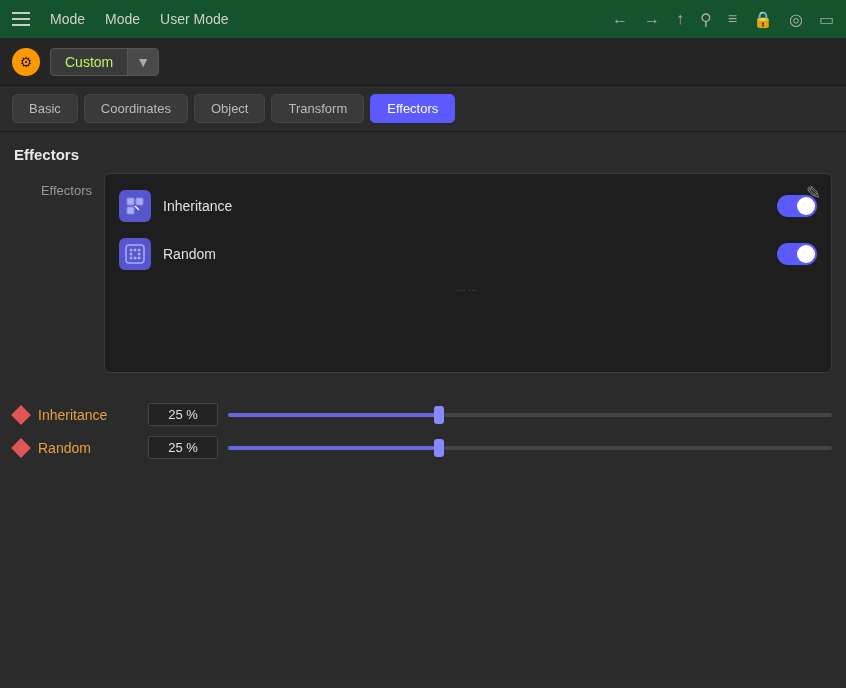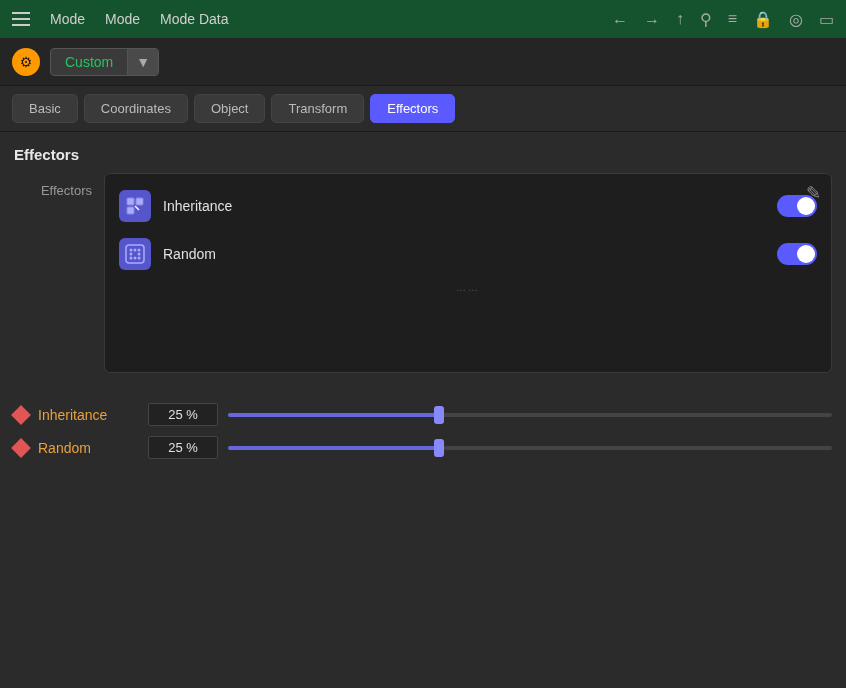--- a/index.html
+++ b/index.html
@@ -74,21 +74,21 @@
     .custom-dropdown {
       display: flex;
       align-items: center;
       background: #3a3a3a;
       border: 1px solid #555;
       border-radius: 4px;
       overflow: hidden;
     }
     .custom-dropdown .dropdown-label {
       padding: 5px 14px;
-      color: #22c55e;
+      color: #bef264;
       font-size: 14px;
     }
     .custom-dropdown .dropdown-arrow {
       background: #4a4a4a;
       padding: 5px 8px;
       border-left: 1px solid #555;
       color: #aaa;
       cursor: pointer;
     }
 
@@ -279,21 +279,21 @@
 <body>
 
 <div class="menu-bar">
   <div class="hamburger">
     <span></span>
       <span></span>
       <span></span>
   </div>
   <span class="menu-item">Mode</span>
   <span class="menu-item">Mode</span>
-  <span class="menu-item">Mode Data</span>
+  <span class="menu-item">User Mode</span>
   <div class="menu-right">
     <span class="menu-icon">←</span>
     <span class="menu-icon">→</span>
     <span class="menu-icon">↑</span>
     <span class="menu-icon">⚲</span>
     <span class="menu-icon">≡</span>
     <span class="menu-icon">🔒</span>
     <span class="menu-icon">◎</span>
     <span class="menu-icon">▭</span>
   </div>

